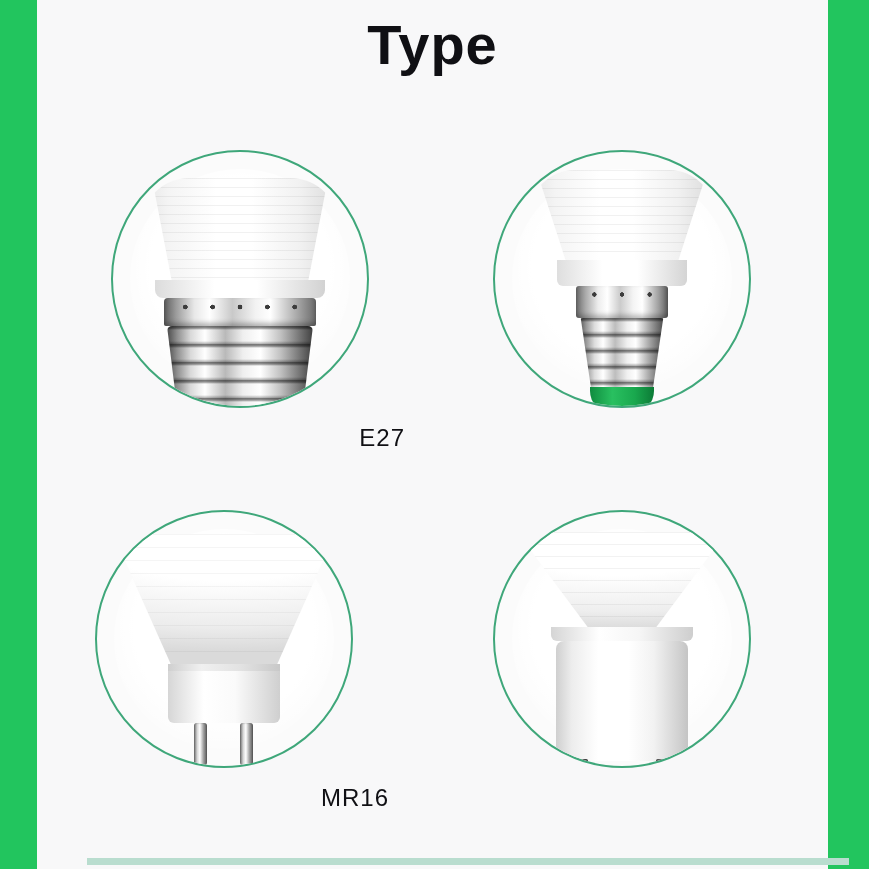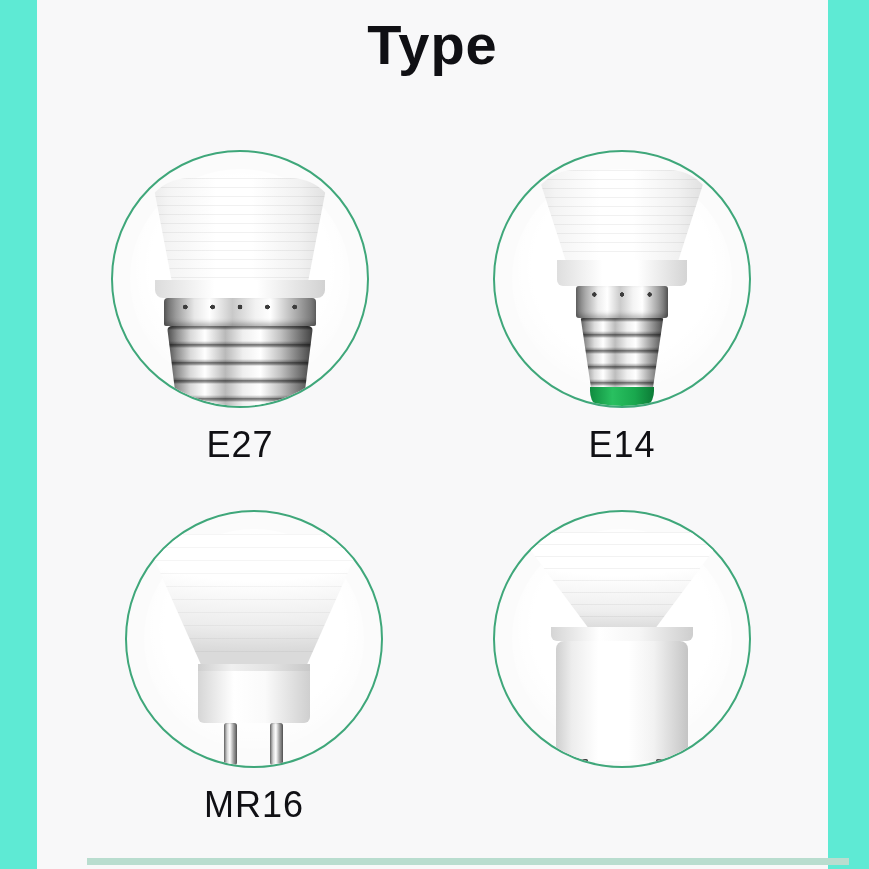--- a/index.html
+++ b/index.html
@@ -5,21 +5,21 @@
   html,body{margin:0;padding:0;}
   body{
     width:869px;height:869px;
     background:#ffffff;
     font-family:"Liberation Sans", sans-serif;
     overflow:hidden;
   }
   .page{
     position:relative;
     width:869px;height:869px;
-    background:#5eead4;
+    background:#22c55e;
   }
   .panel{
     position:absolute;
     left:37px;top:0;
     width:791px;height:869px;
     background:#f8f8f9;
   }
   .page-title{
     position:absolute;
     left:0;top:14px;
@@ -38,21 +38,21 @@
     left:0;top:150px;
     width:791px;
   }
   .cell{
     position:absolute;
     width:330px;
     text-align:center;
   }
   .cell-0{left:38px;  top:0px;}
   .cell-1{left:420px; top:0px;}
-  .cell-2{left:52px;  top:360px;}
+  .cell-2{left:22px;  top:360px;}
   .cell-3{left:420px; top:360px;}
 
   .circle{
     position:relative;
     margin:0 auto;
     width:254px;height:254px;
     border-radius:50%;
     border:2px solid #3fa77a;
     background:#fbfbfb;
     overflow:hidden;
@@ -63,24 +63,25 @@
     position:absolute;
     left:50%;top:50%;
     width:220px;height:220px;
     margin:-110px 0 0 -110px;
     border-radius:50%;
     background:radial-gradient(circle at 50% 45%, #ffffff 0%, #ffffff 55%, rgba(255,255,255,0) 78%);
     pointer-events:none;
   }
   .label{
     margin-top:16px;
-    font-size:36px;
+    font-size:24px;
     color:#101014;
     letter-spacing:1px;
     font-family:"Liberation Sans", sans-serif;
+    text-align:right;
   }
 
   
   .bulb{
     position:absolute;
     left:50%;
     transform:translateX(-50%);
     z-index:2;
   }
 
@@ -312,21 +313,20 @@
           <div class="bulb e14">
             <div class="dome"></div>
             <div class="dome-lip"></div>
             <div class="collar">
               <div class="dots"></div>
             </div>
             <div class="screw"></div>
             <div class="greentip"></div>
           </div>
         </div>
-        <div class="label">E14</div>
       </div>
 
       <div class="cell cell-2">
         <div class="circle">
           <div class="bulb mr16">
             <div class="cup"></div>
             <div class="ring"></div>
             <div class="base"></div>
             <div class="pins">
               <div class="pin left"></div>

